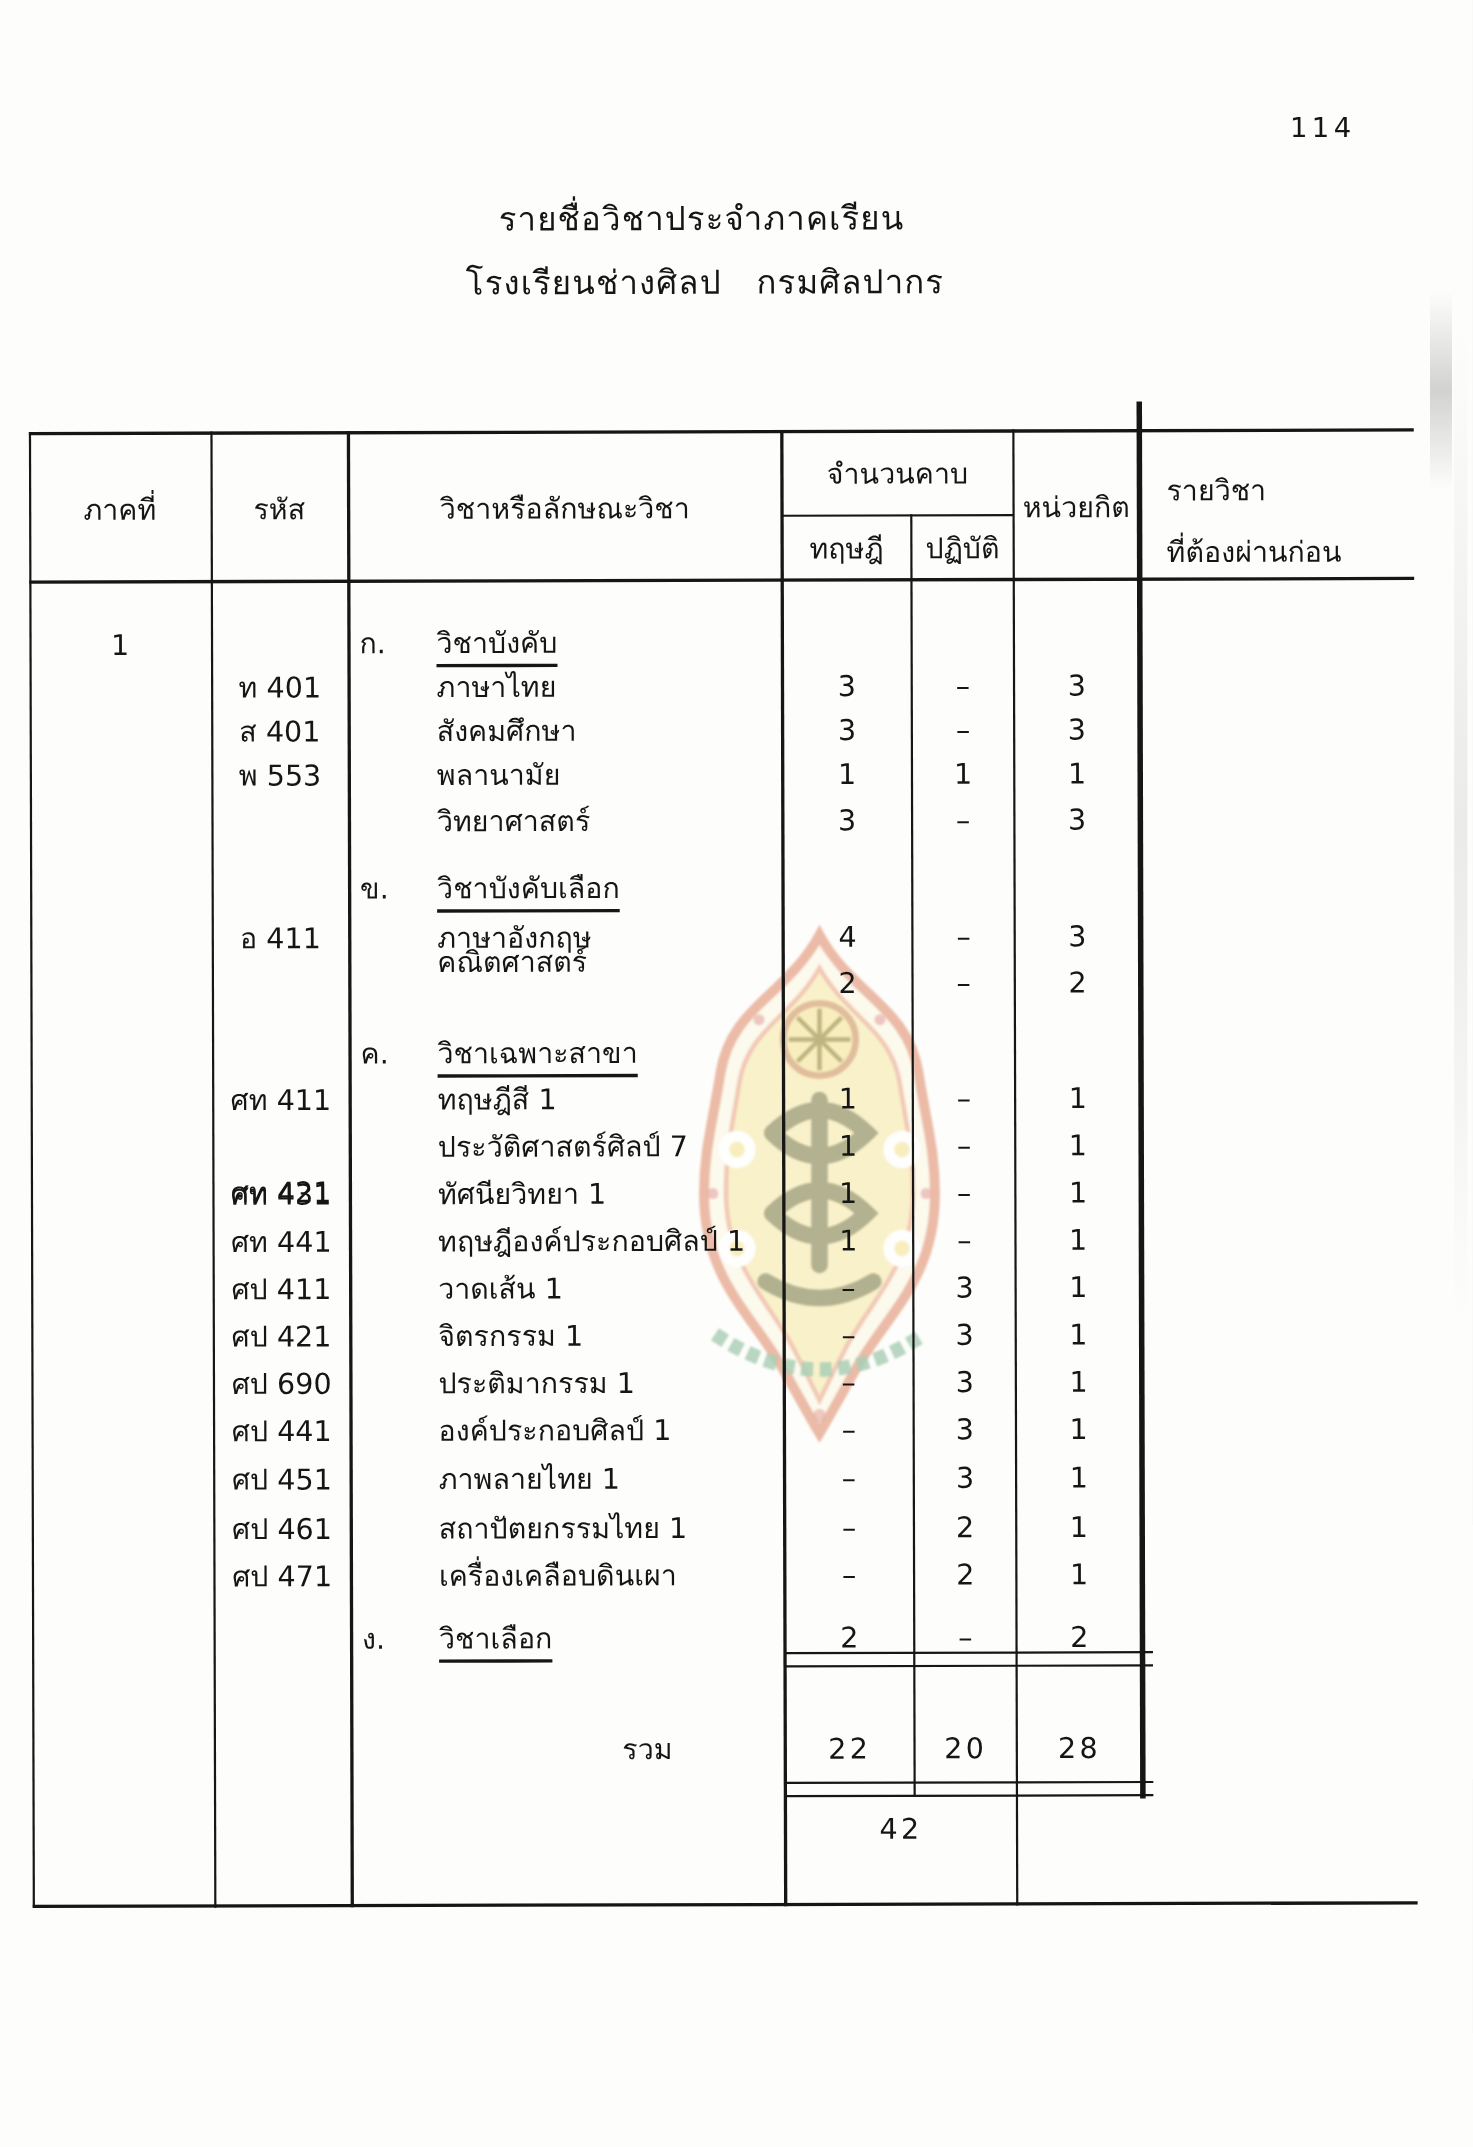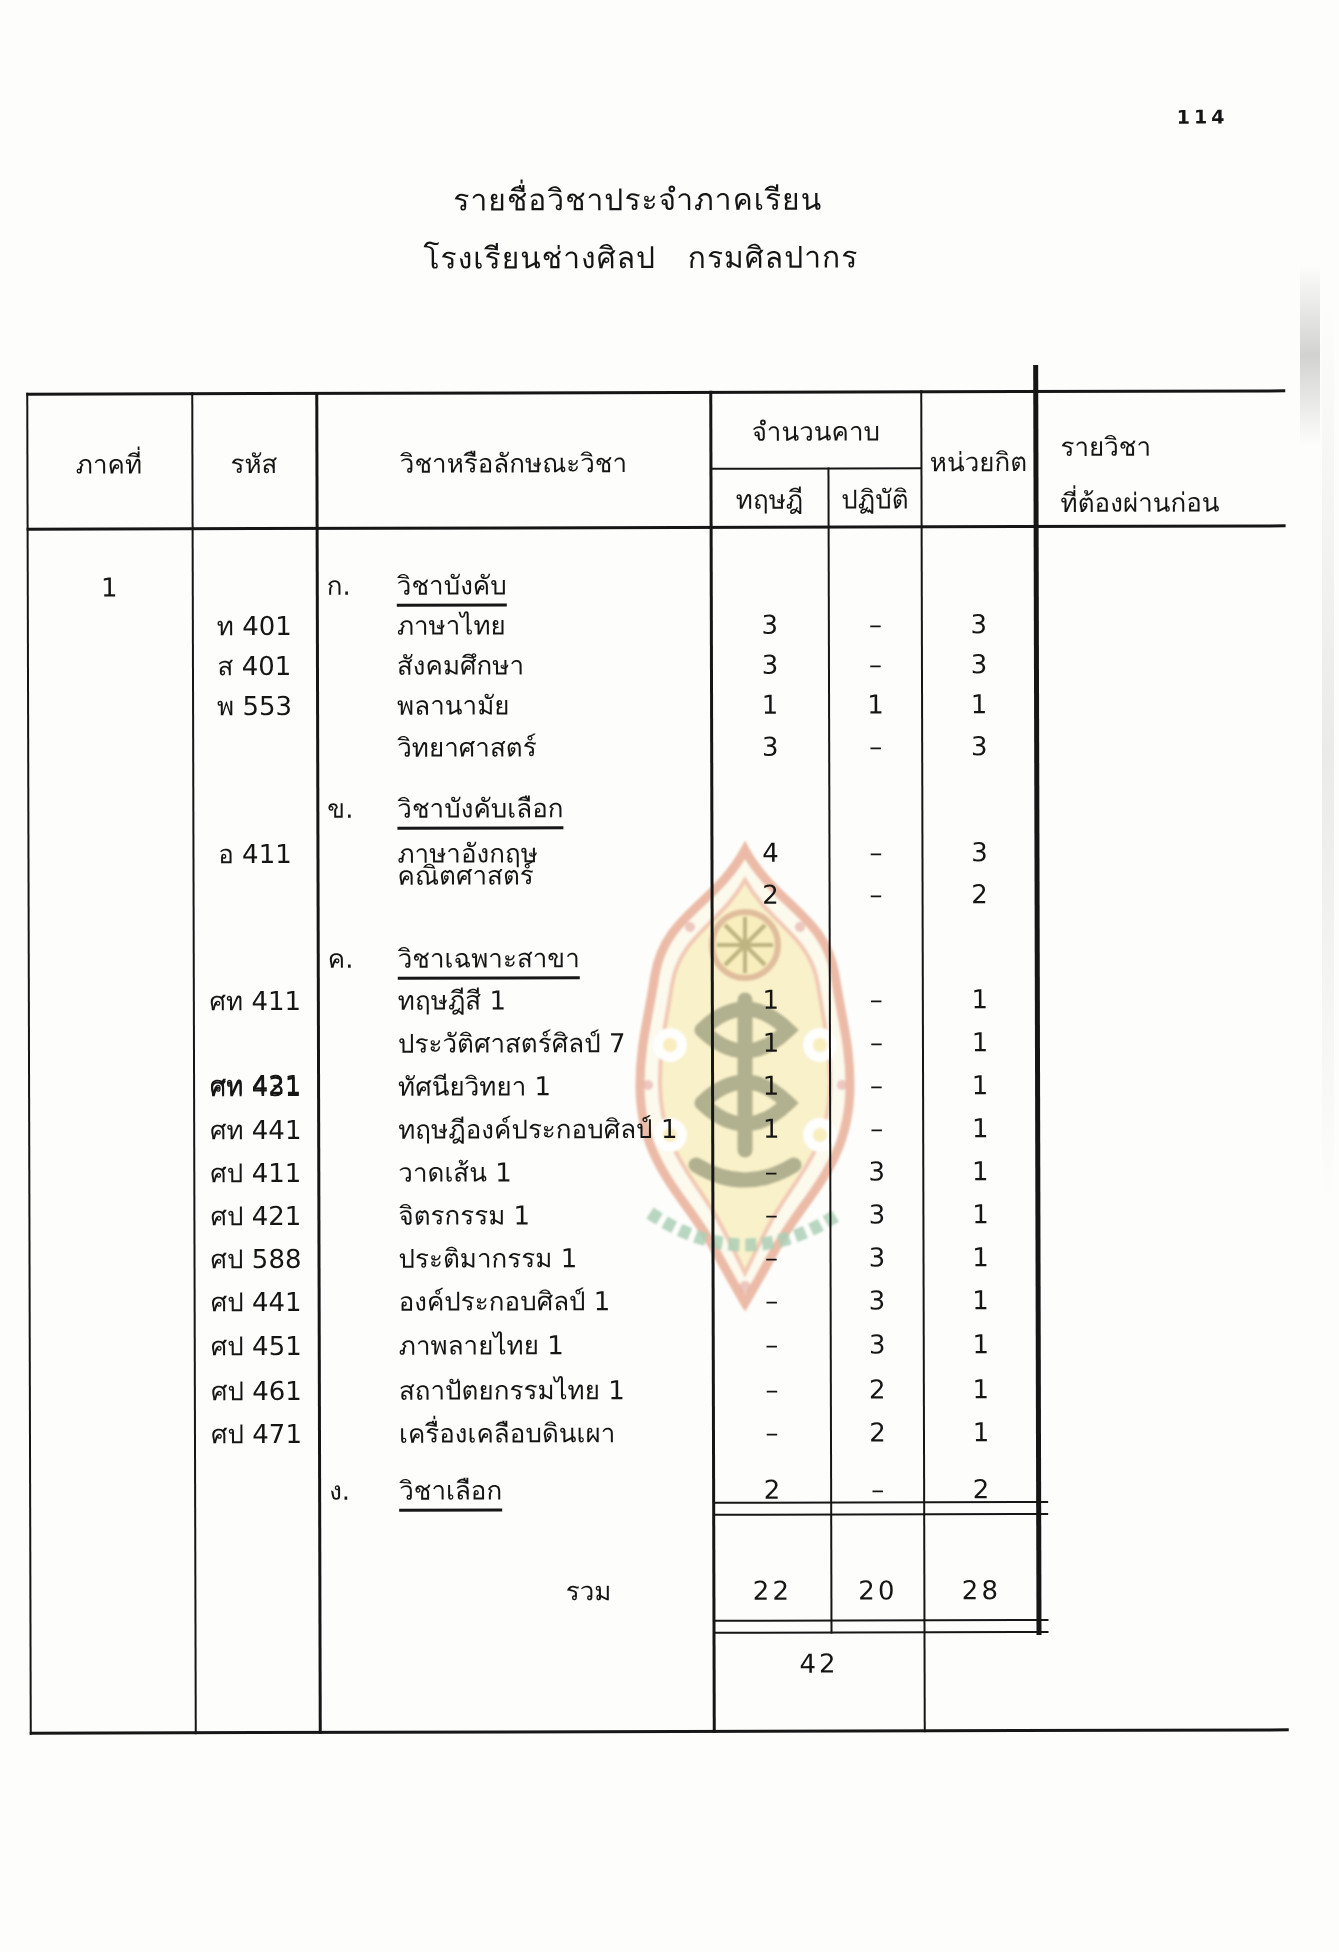--- a/index.html
+++ b/index.html
@@ -9,21 +9,21 @@
     font-family:"DejaVu Sans","Liberation Sans",sans-serif;color:#141414;
   }
   .cell{position:absolute;height:36px;line-height:36px;font-size:26px;white-space:nowrap;color:#151515;}
   .center{text-align:center;}
   .right{text-align:right;}
   .hline,.vline{position:absolute;background:#161616;}
   .sheet{position:absolute;left:0;top:0;width:1339px;height:1952px;transform:rotate(-0.15deg);transform-origin:660px 1060px;z-index:2;}
   .uline{border-bottom:3px solid #161616;padding-bottom:3px;}
   #watermark{position:absolute;left:550px;top:835px;z-index:1;opacity:.55;filter:blur(1.2px);}
   .streak{position:absolute;z-index:0;}
-  #pagenum{letter-spacing:4px;font-size:19px;font-weight:bold;}
+  #pagenum{letter-spacing:4px;font-size:25px;}
   .title{font-size:30px;letter-spacing:1px;}
   .hdr{font-size:26px;}
 </style>
 </head>
 <body>
 
 <div id="page">
 
   <div class="streak" style="left:1300px;top:265px;width:20px;height:180px;background:linear-gradient(180deg,rgba(130,130,130,0),rgba(130,130,130,.35),rgba(130,130,130,0));"></div>
   <div class="streak" style="left:1322px;top:300px;width:12px;height:900px;background:linear-gradient(180deg,rgba(150,150,150,0),rgba(150,150,150,.18),rgba(150,150,150,0));"></div>
@@ -161,21 +161,21 @@
         <div class="cell center" style="left: 193px; top: 1154px; width: 125px;">ศป 411</div>
         <div class="cell" style="left: 398px; top: 1154px;">วาดเส้น 1</div>
         <div class="cell center" style="left: 712px; top: 1154px; width: 118px;">–</div>
         <div class="cell center" style="left: 830px; top: 1154px; width: 93px;">3</div>
         <div class="cell center" style="left: 923px; top: 1154px; width: 114px;">1</div>
         <div class="cell center" style="left: 193px; top: 1197px; width: 125px;">ศป 421</div>
         <div class="cell" style="left: 398px; top: 1197px;">จิตรกรรม 1</div>
         <div class="cell center" style="left: 712px; top: 1197px; width: 118px;">–</div>
         <div class="cell center" style="left: 830px; top: 1197px; width: 93px;">3</div>
         <div class="cell center" style="left: 923px; top: 1197px; width: 114px;">1</div>
-        <div class="cell center" style="left: 193px; top: 1240px; width: 125px;">ศป 588</div>
+        <div class="cell center" style="left: 193px; top: 1240px; width: 125px;">ศป 690</div>
         <div class="cell" style="left: 398px; top: 1240px;">ประติมากรรม 1</div>
         <div class="cell center" style="left: 712px; top: 1240px; width: 118px;">–</div>
         <div class="cell center" style="left: 830px; top: 1240px; width: 93px;">3</div>
         <div class="cell center" style="left: 923px; top: 1240px; width: 114px;">1</div>
         <div class="cell center" style="left: 193px; top: 1283px; width: 125px;">ศป 441</div>
         <div class="cell" style="left: 398px; top: 1283px;">องค์ประกอบศิลป์ 1</div>
         <div class="cell center" style="left: 712px; top: 1283px; width: 118px;">–</div>
         <div class="cell center" style="left: 830px; top: 1283px; width: 93px;">3</div>
         <div class="cell center" style="left: 923px; top: 1283px; width: 114px;">1</div>
         <div class="cell center" style="left: 193px; top: 1327px; width: 125px;">ศป 451</div>

